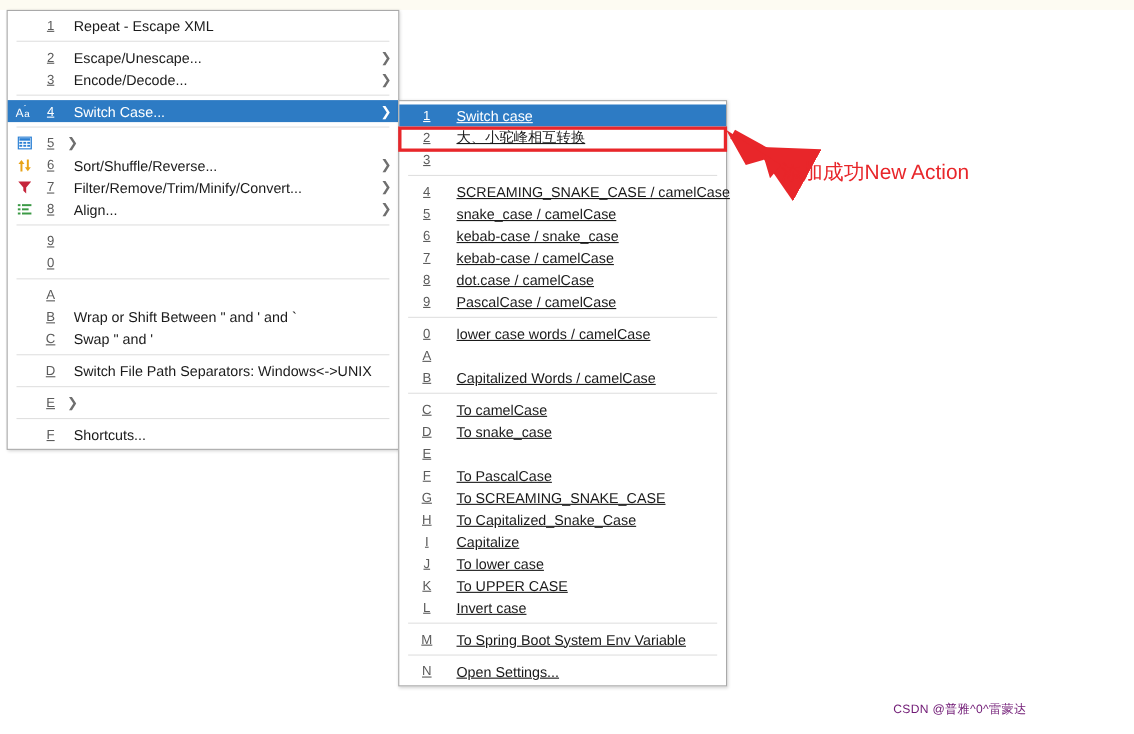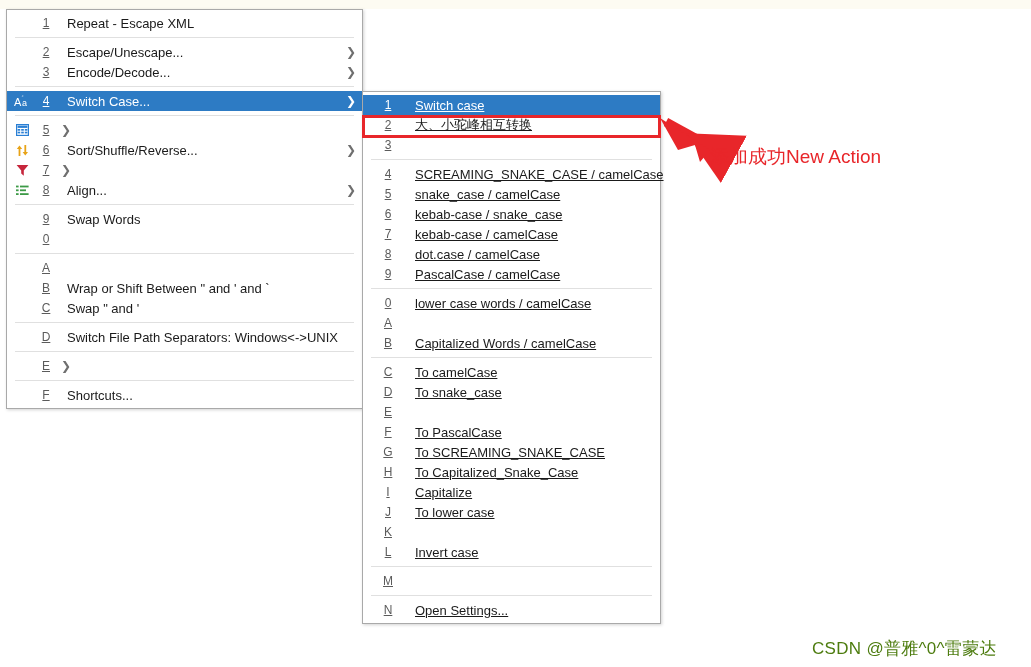--- a/index.html
+++ b/index.html
@@ -86,22 +86,22 @@
     position: absolute;
     color: #e8262a;
     font-size: 19px;
     white-space: nowrap;
     font-family: "Liberation Sans", "DejaVu Sans", sans-serif;
   }
   .arrow-svg { position:absolute; left:0; top:0; }
 
   .watermark {
     position: absolute;
-    color: #4d7c0f;
-    font-size: 17px;
+    color: #701a75;
+    font-size: 11px;
     white-space: nowrap;
     letter-spacing: 0.3px;
   }
 
   
   .ico { display:block; }
 </style>
 </head>
 <body>
 
@@ -173,20 +173,21 @@
           <span class="m-label">Sort/Shuffle/Reverse...</span>
           <span class="arrow">❯</span>
         </li>
         <li class="menu-item">
           <span class="icon-slot">
             <svg class="ico" width="13" height="13" viewBox="0 0 13 13">
               <path d="M0.6 1 L12.4 1 L7.8 6.4 L7.8 11.8 L5.2 9.4 L5.2 6.4 Z" fill="#c6263c"></path>
             </svg>
           </span>
           <span class="mnemonic">7</span>
+          <span class="m-label">Filter/Remove/Trim/Minify/Convert...</span>
           <span class="arrow">❯</span>
         </li>
         <li class="menu-item">
           <span class="icon-slot">
             <svg class="ico" width="13" height="11" viewBox="0 0 13 11">
               <rect x="0" y="0.6" width="2.6" height="1.8" fill="#3c9a46"></rect>
               <rect x="4" y="0.6" width="8.6" height="1.8" fill="#3c9a46"></rect>
               <rect x="0" y="4.4" width="2.6" height="1.8" fill="#3c9a46"></rect>
               <rect x="4" y="4.4" width="6" height="1.8" fill="#3c9a46"></rect>
               <rect x="0" y="8.2" width="2.6" height="1.8" fill="#3c9a46"></rect>
@@ -194,21 +195,20 @@
             </svg>
           </span>
           <span class="mnemonic">8</span>
           <span class="m-label">Align...</span>
           <span class="arrow">❯</span>
         </li>
         <li class="separator"></li>
         <li class="menu-item">
           <span class="icon-slot"></span>
           <span class="mnemonic">9</span>
-          <span class="m-label">Swap Words</span>
           <span class="arrow"></span>
         </li>
         <li class="menu-item">
           <span class="icon-slot"></span>
           <span class="mnemonic">0</span>
           <span class="arrow"></span>
         </li>
         <li class="separator"></li>
         <li class="menu-item">
           <span class="icon-slot"></span>
@@ -368,32 +368,34 @@
         </li>
         <li class="menu-item">
           <span class="icon-slot"></span>
           <span class="mnemonic">J</span>
           <span class="m-label">To lower case</span>
           <span class="arrow"></span>
         </li>
         <li class="menu-item">
           <span class="icon-slot"></span>
           <span class="mnemonic">K</span>
+          <span class="m-label">To UPPER CASE</span>
           <span class="arrow"></span>
         </li>
         <li class="menu-item">
           <span class="icon-slot"></span>
           <span class="mnemonic">L</span>
           <span class="m-label">Invert case</span>
           <span class="arrow"></span>
         </li>
         <li class="separator"></li>
         <li class="menu-item">
           <span class="icon-slot"></span>
           <span class="mnemonic">M</span>
+          <span class="m-label">To Spring Boot System Env Variable</span>
           <span class="arrow"></span>
         </li>
         <li class="separator"></li>
         <li class="menu-item">
           <span class="icon-slot"></span>
           <span class="mnemonic">N</span>
           <span class="m-label">Open Settings...</span>
           <span class="arrow"></span>
         </li>
       </ul>

